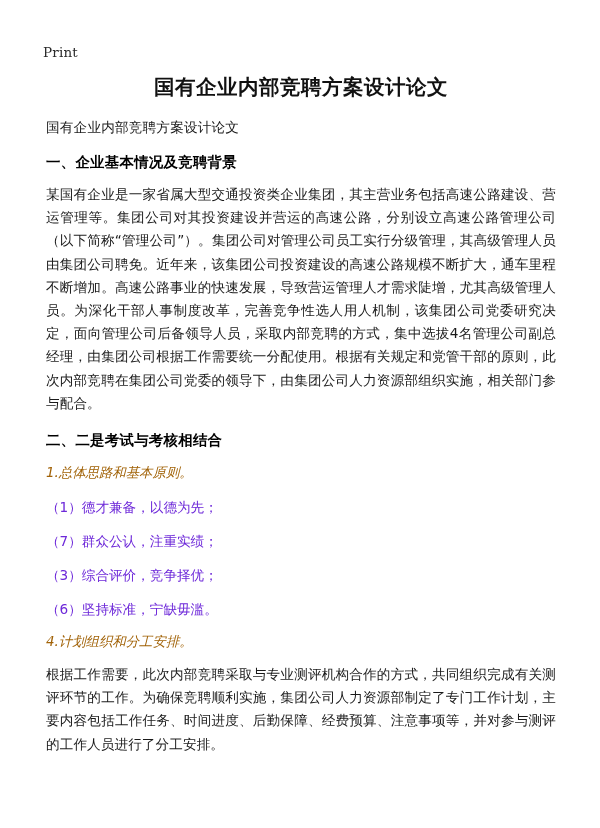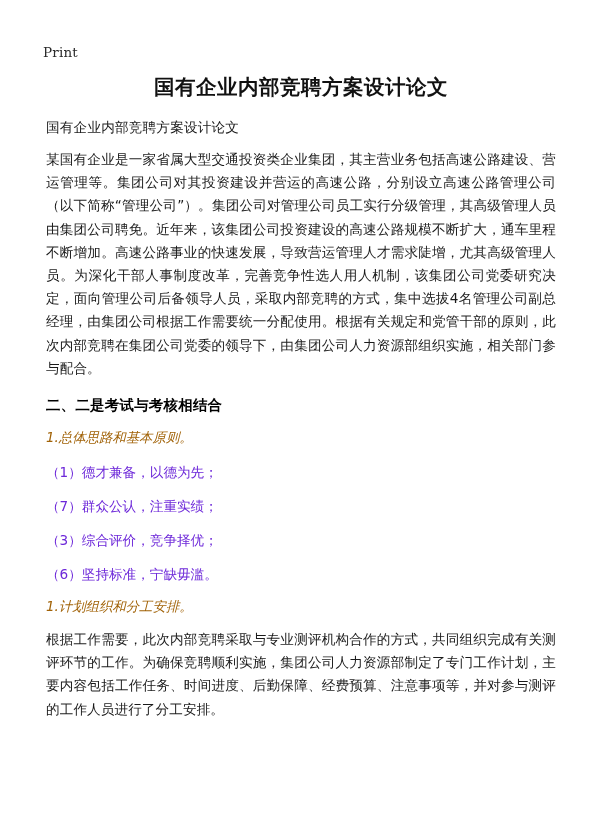--- a/index.html
+++ b/index.html
@@ -94,31 +94,32 @@
 <div class="page">
 
   <a class="print-link" href="#">Print</a>
 
   <div class="doc-body">
 
     <h1 class="doc-title">国有企业内部竞聘方案设计论文</h1>
 
     <p class="subtitle">国有企业内部竞聘方案设计论文</p>
 
+    <h2 class="section-heading">一、企业基本情况及竞聘背景</h2>
 
     <p class="para">某国有企业是一家省属大型交通投资类企业集团，其主营业务包括高速公路建设、营运管理等。集团公司对其投资建设并营运的高速公路，分别设立高速公路管理公司（以下简称“管理公司”）。集团公司对管理公司员工实行分级管理，其高级管理人员由集团公司聘免。近年来，该集团公司投资建设的高速公路规模不断扩大，通车里程不断增加。高速公路事业的快速发展，导致营运管理人才需求陡增，尤其高级管理人员。为深化干部人事制度改革，完善竞争性选人用人机制，该集团公司党委研究决定，面向管理公司后备领导人员，采取内部竞聘的方式，集中选拔4名管理公司副总经理，由集团公司根据工作需要统一分配使用。根据有关规定和党管干部的原则，此次内部竞聘在集团公司党委的领导下，由集团公司人力资源部组织实施，相关部门参与配合。</p>
 
     <h2 class="section-heading">二、二是考试与考核相结合</h2>
 
     <p class="sub-item">1.总体思路和基本原则。</p>
 
 
     <p class="principle">（1）德才兼备，以德为先；</p>
     <p class="principle">（7）群众公认，注重实绩；</p>
     <p class="principle">（3）综合评价，竞争择优；</p>
     <p class="principle">（6）坚持标准，宁缺毋滥。</p>
 
-    <p class="sub-item">1.计划组织和分工安排。</p>
+    <p class="sub-item">4.计划组织和分工安排。</p>
 
     <p class="para">根据工作需要，此次内部竞聘采取与专业测评机构合作的方式，共同组织完成有关测评环节的工作。为确保竞聘顺利实施，集团公司人力资源部制定了专门工作计划，主要内容包括工作任务、时间进度、后勤保障、经费预算、注意事项等，并对参与测评的工作人员进行了分工安排。</p>
 
   </div>
 </div>
 
 </body></html>

